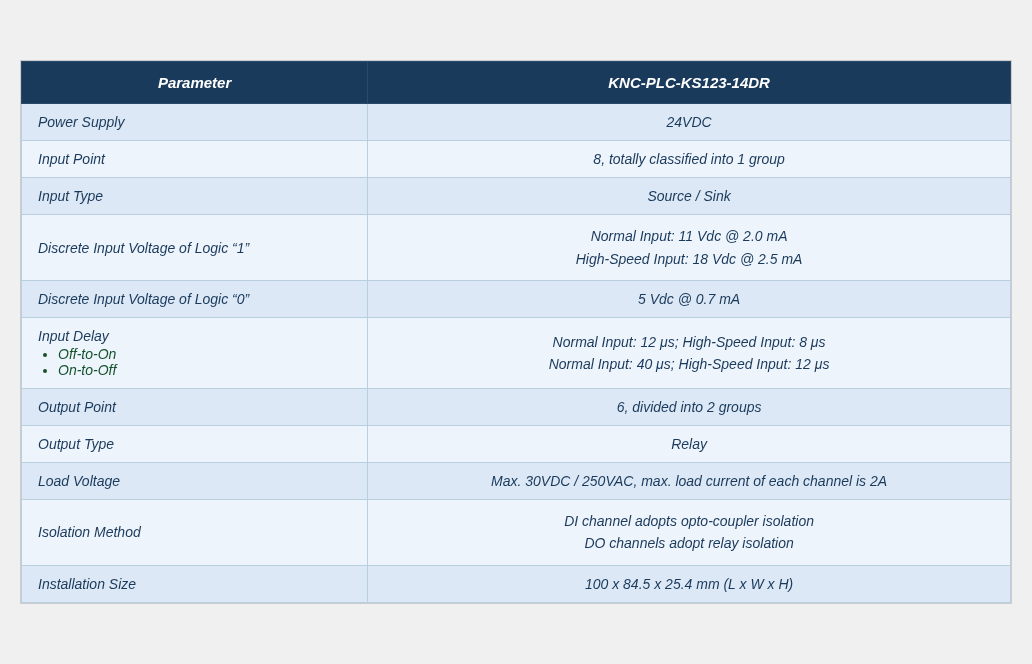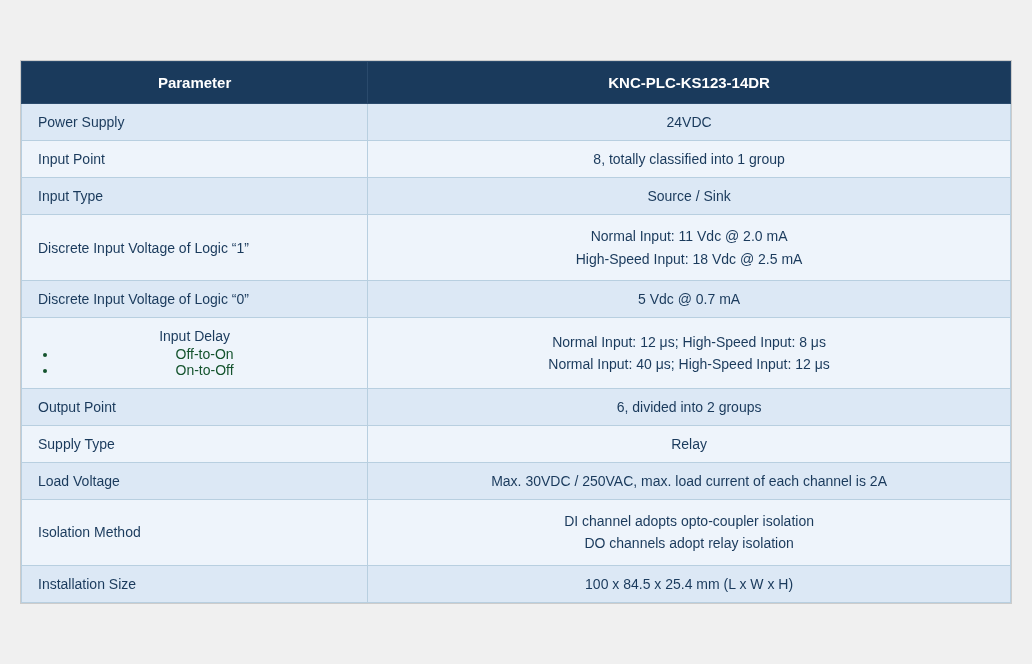--- a/index.html
+++ b/index.html
@@ -16,20 +16,21 @@
       align-items: center;
       min-height: 100vh;
       padding: 20px;
     }
 
     .table-container {
       width: 1030px;
       border-collapse: collapse;
       border: 1px solid #ccc;
       background: white;
+      font-style: italic;
     }
 
     table {
       width: 100%;
       border-collapse: collapse;
     }
 
     thead tr th {
       background-color: #1a3a5c;
       color: white;
@@ -71,21 +72,21 @@
       font-weight: normal;
       padding-left: 16px;
     }
 
     tbody tr td:last-child {
       width: 65%;
       text-align: center;
     }
 
     .param-with-bullets {
-      text-align: center;
+      text-align: left;
     }
 
     .param-with-bullets ul {
       list-style: disc;
       padding-left: 20px;
       margin-top: 2px;
     }
 
     .param-with-bullets ul li {
       color: #14532d;
@@ -135,21 +136,21 @@
                 <li>On-to-Off</li>
               </ul></div>
           </td>
           <td><span class="multiline-value">Normal Input: 12 μs; High-Speed Input: 8 μs</span><br><span class="multiline-value">Normal Input: 40 μs; High-Speed Input: 12 μs</span></td>
         </tr>
         <tr>
           <td>Output Point</td>
           <td>6, divided into 2 groups</td>
         </tr>
         <tr>
-          <td>Supply Type</td>
+          <td>Output Type</td>
           <td>Relay</td>
         </tr>
         <tr>
           <td>Load Voltage</td>
           <td>Max. 30VDC / 250VAC, max. load current of each channel is 2A</td>
         </tr>
         <tr>
           <td>Isolation Method</td>
           <td><span class="multiline-value">DI channel adopts opto-coupler isolation</span><br><span class="multiline-value">DO channels adopt relay isolation</span></td>
         </tr>

